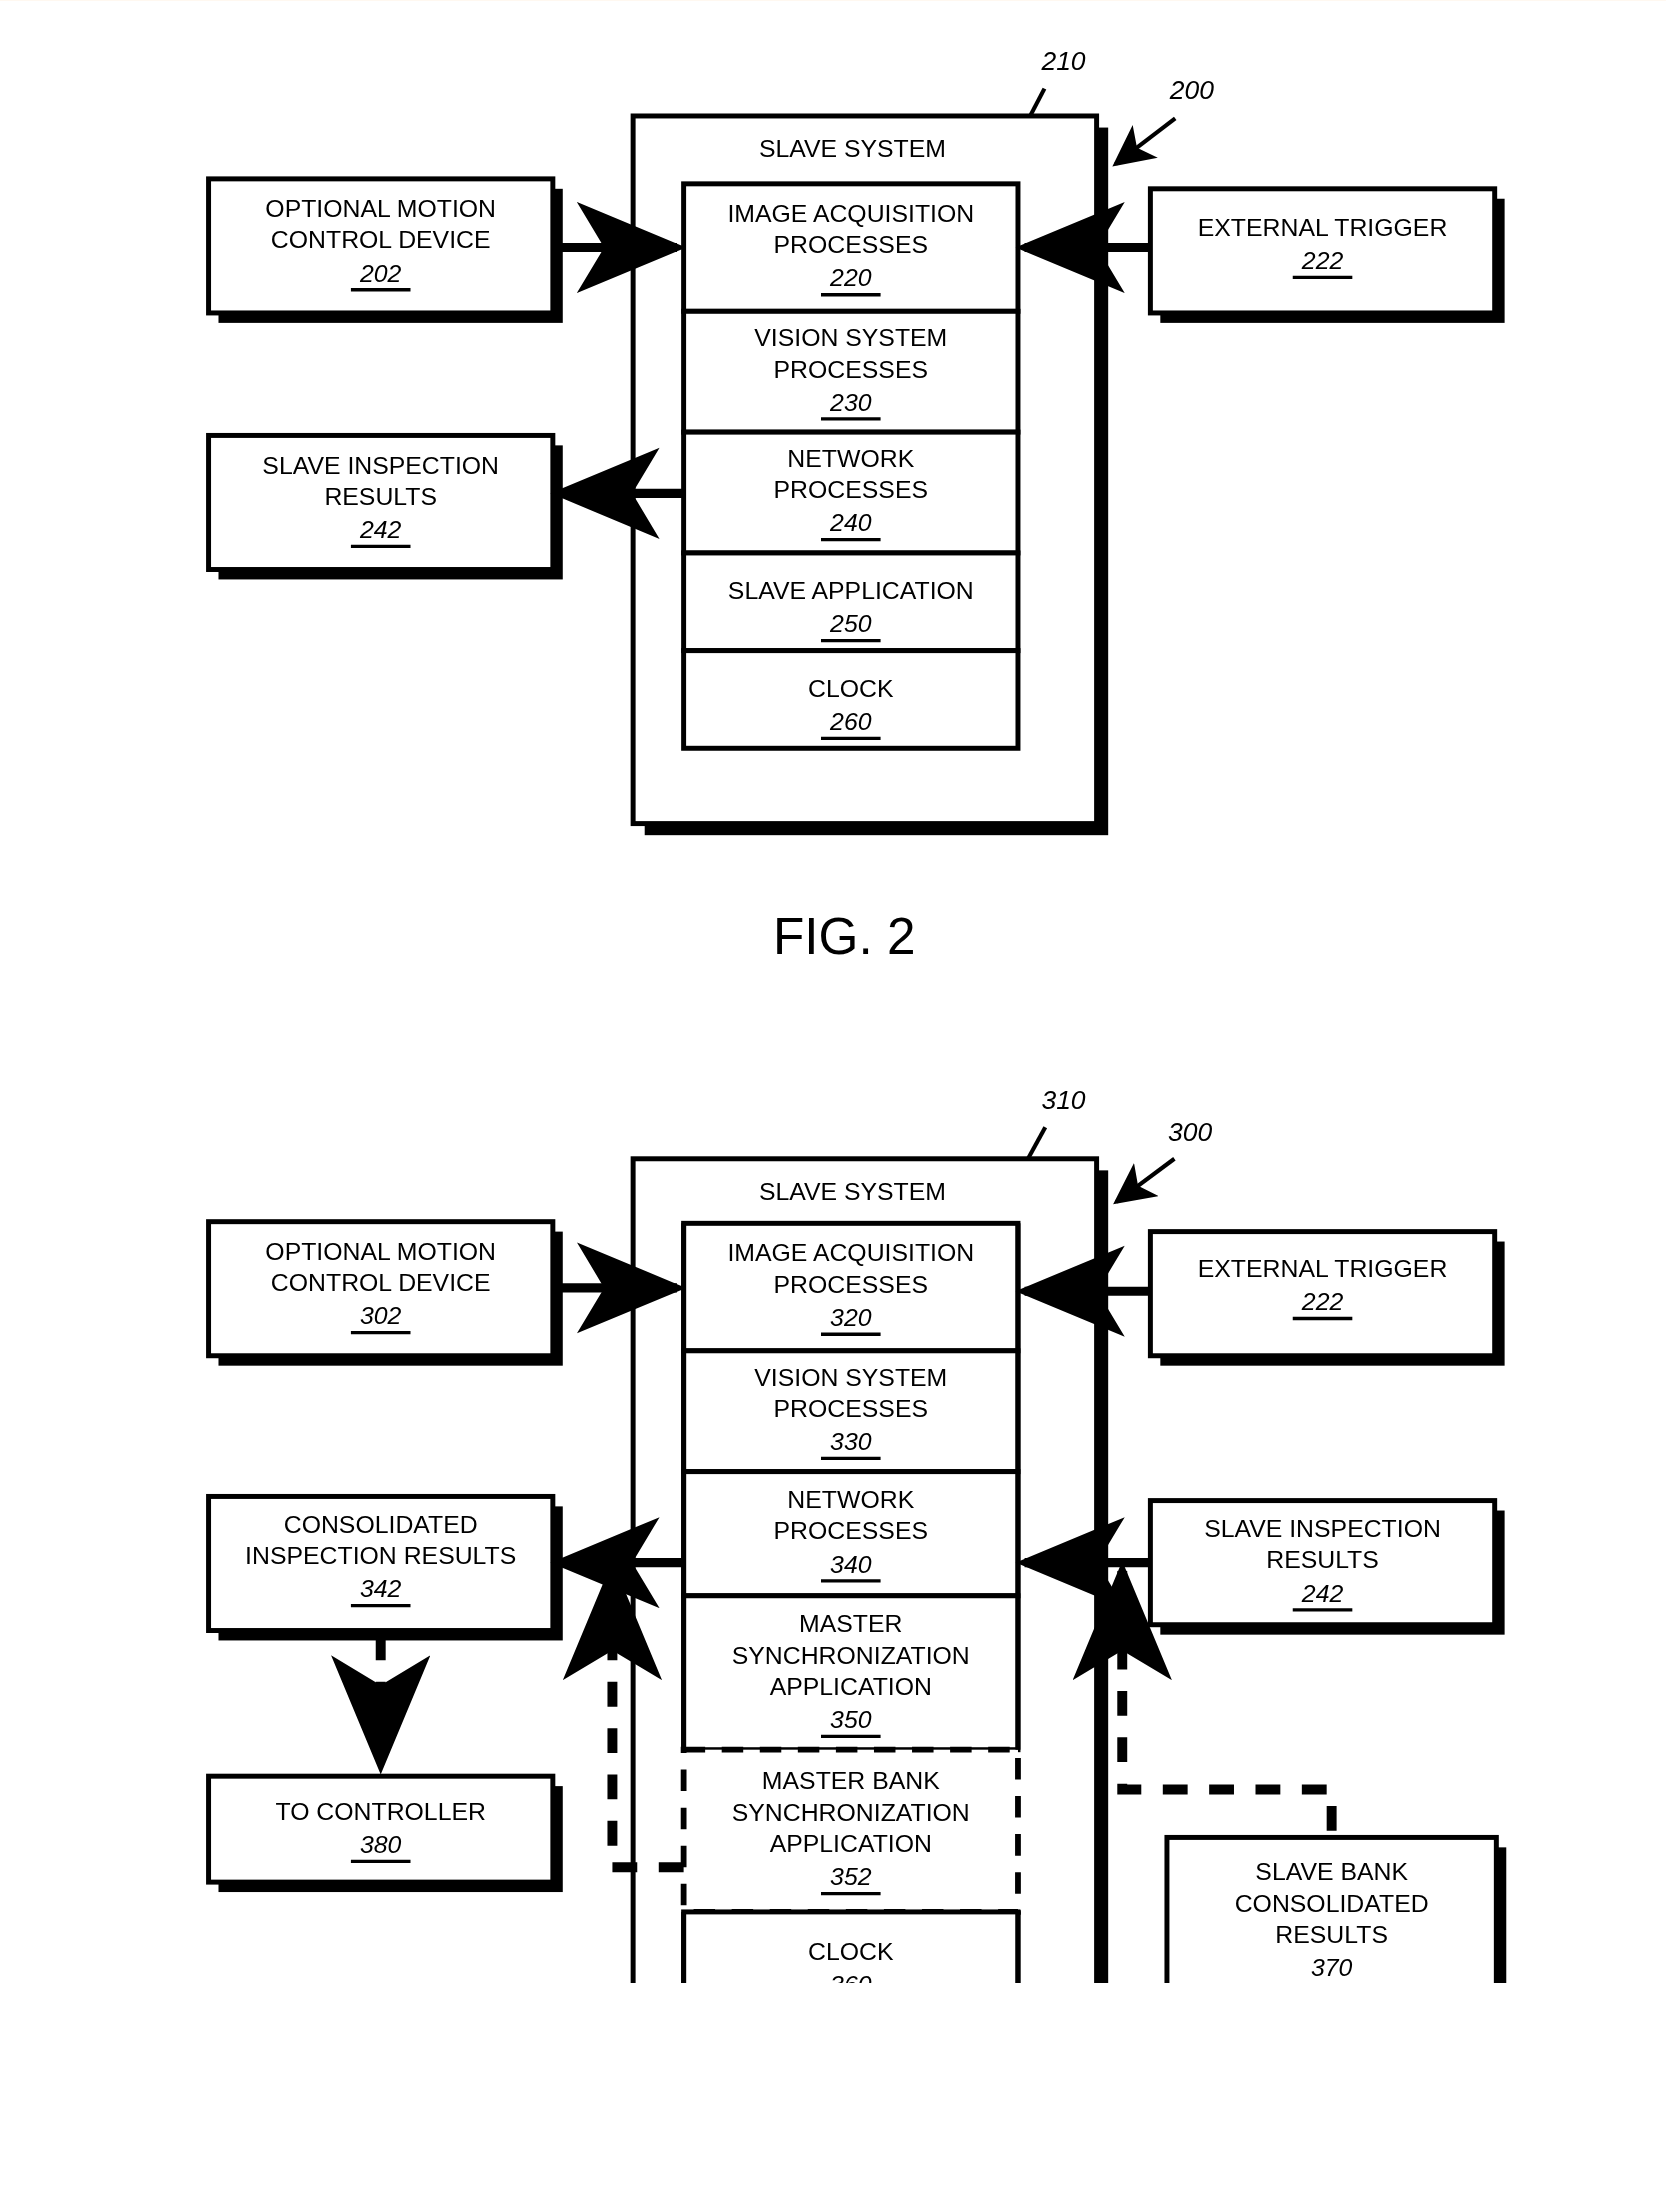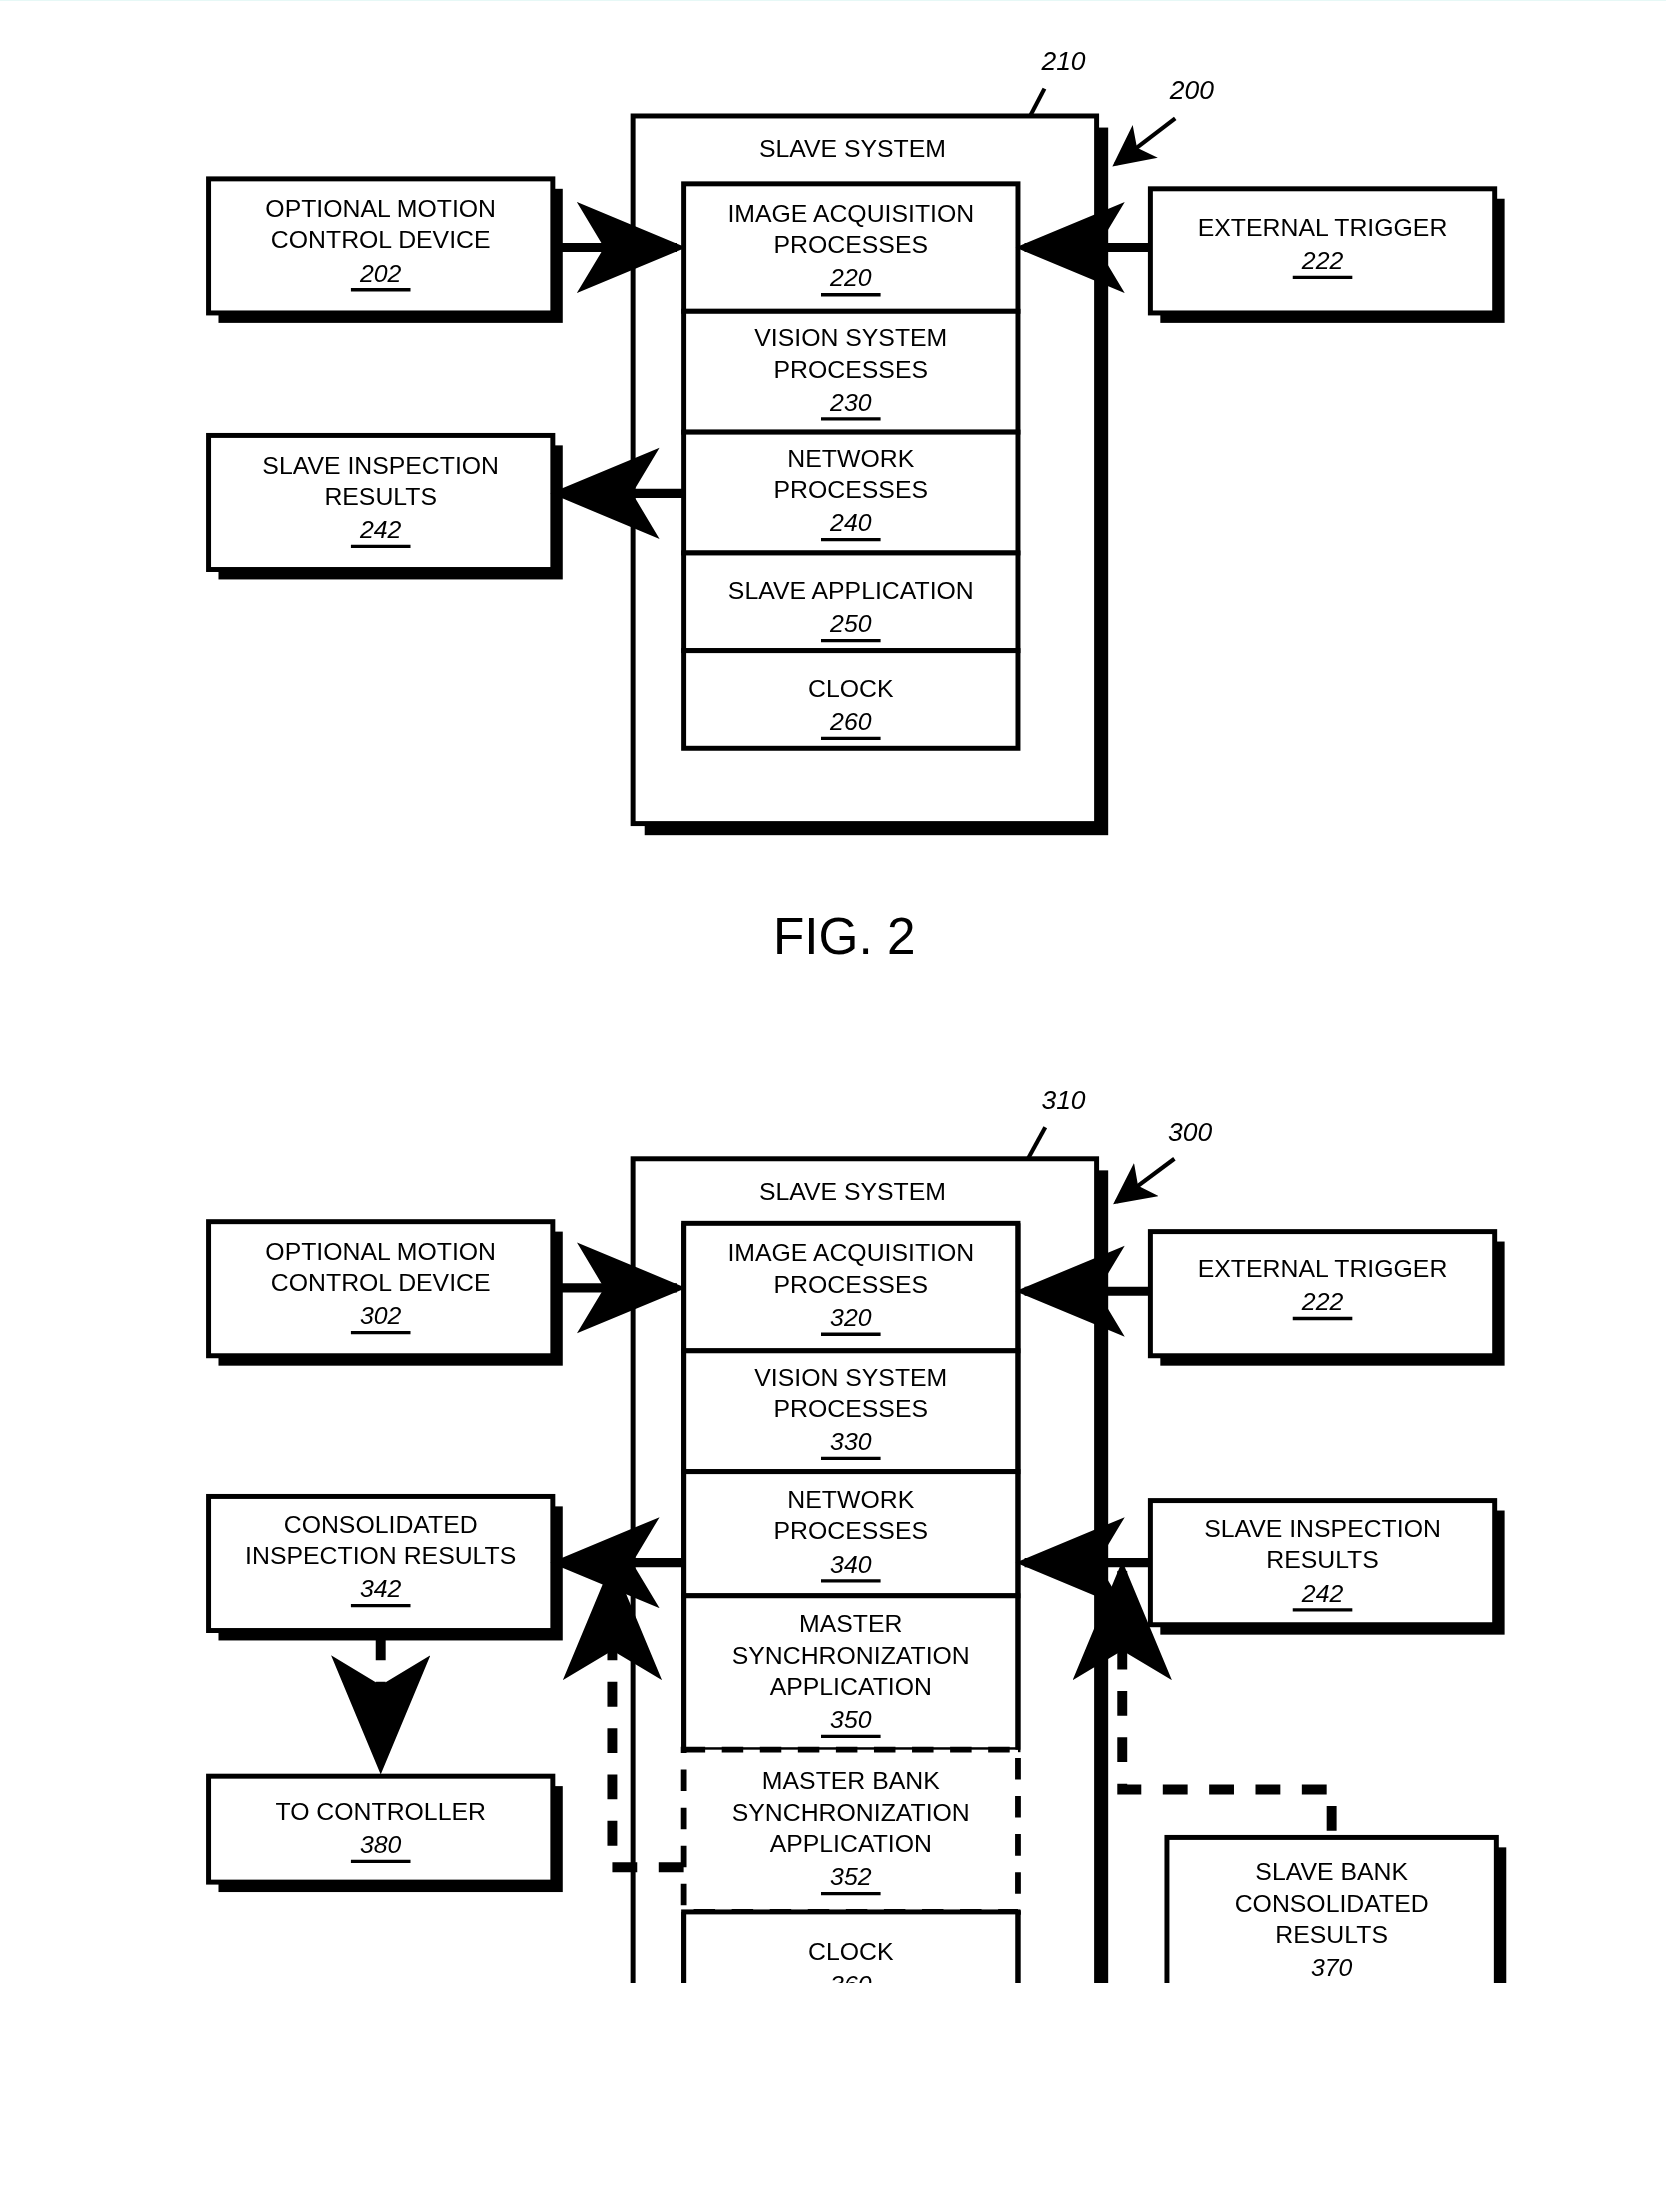--- a/index.html
+++ b/index.html
@@ -1,17 +1,17 @@
 <!DOCTYPE html>
 <html style="font-size:13.2px"><head>
 <meta charset="utf-8">
 <style>
   html,body{margin:0;padding:0;background:#ffffff;}
   body{width:1666px;height:2205px;font-family:"Liberation Sans",sans-serif;}
-  #stage{position:relative;width:1666px;height:1983px;overflow:hidden;background:#14b8a6;}
+  #stage{position:relative;width:1666px;height:1983px;overflow:hidden;background:#fdba74;}
   svg{display:block;}
   .boxtext{font-family:"Liberation Sans",sans-serif;font-size:30px;fill:#000;text-anchor:middle;}
   .refnum{font-family:"Liberation Sans",sans-serif;font-size:30px;fill:#000;text-anchor:middle;font-style:italic;}
   .callout{font-family:"Liberation Sans",sans-serif;font-size:32px;fill:#000;text-anchor:middle;font-style:italic;}
   .figlabel{font-family:"Liberation Sans",sans-serif;font-size:62px;fill:#000;text-anchor:middle;}
 </style>
 </head>
 <body>
 
 <div id="stage">

